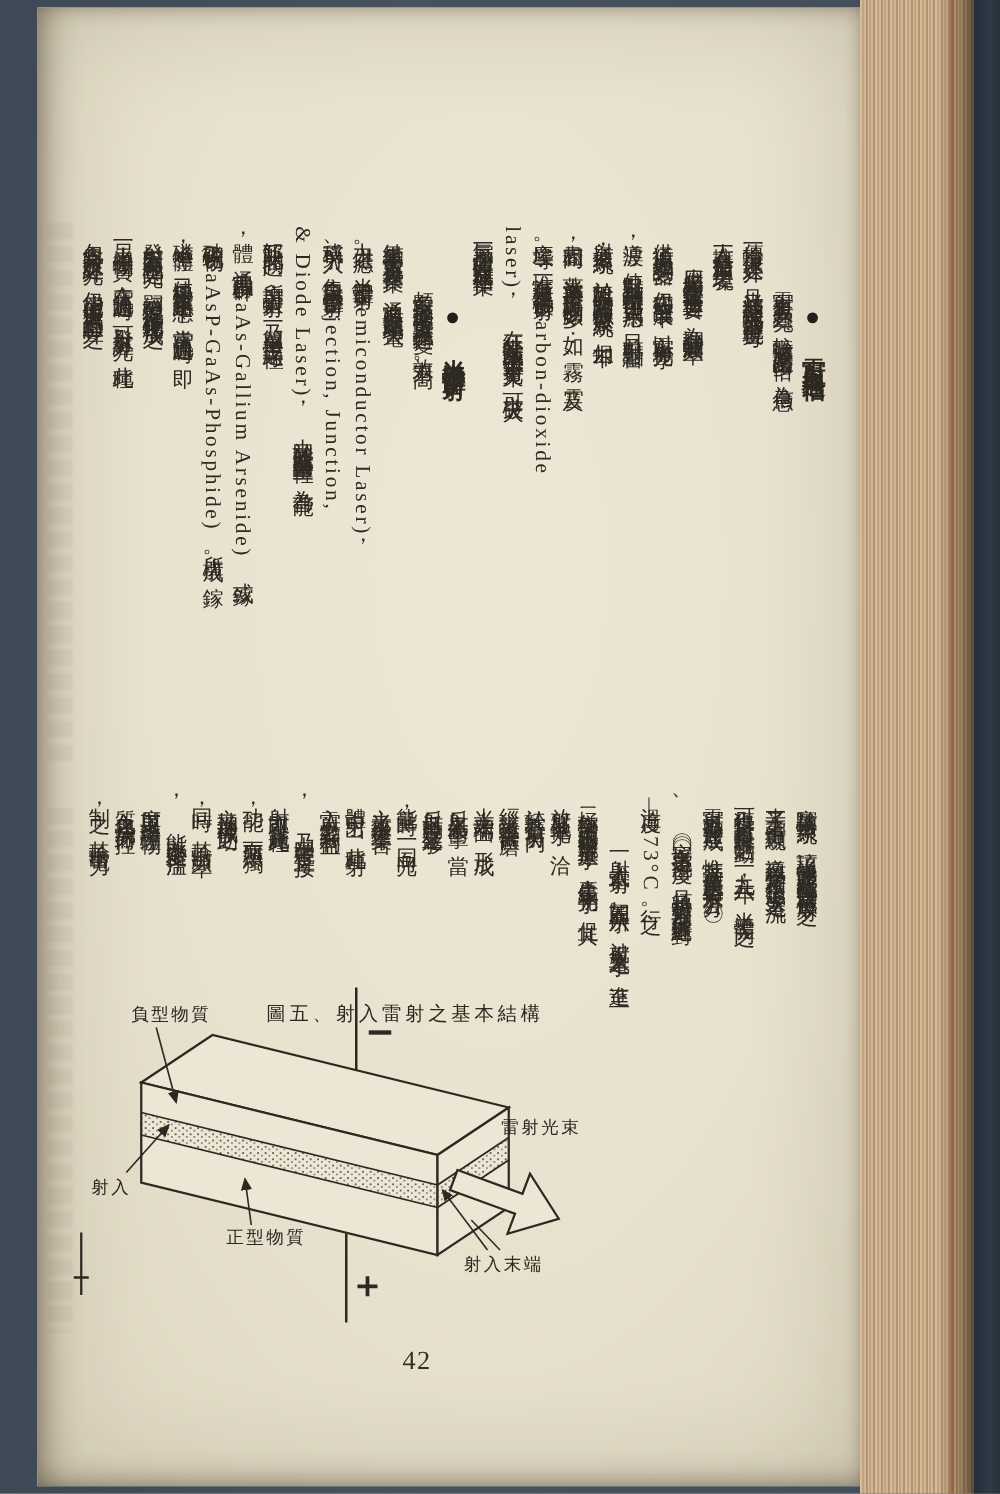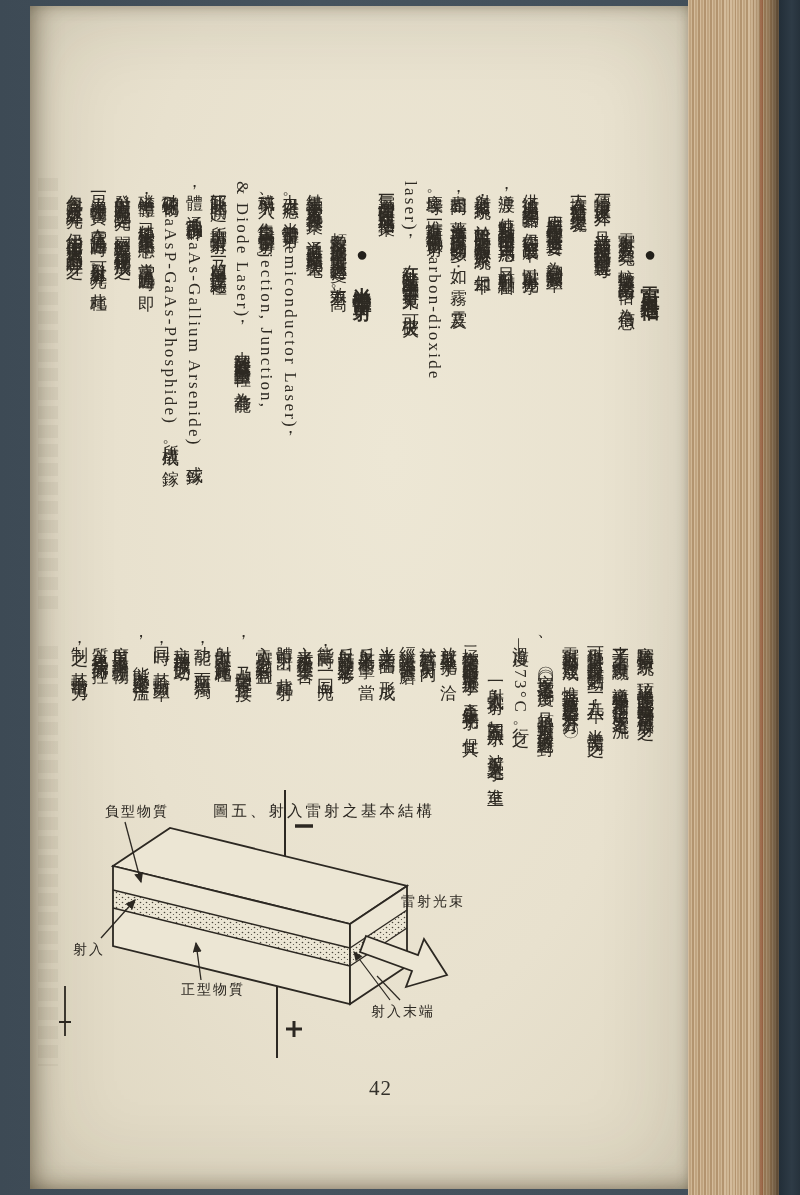--- a/index.html
+++ b/index.html
@@ -46,21 +46,21 @@
   .title-col .bullet{font-size:20px;letter-spacing:0;margin-bottom:6px;color:#23201b;}
   #lowerA{top:627px;right:30px;height:452px;width:205px;font-size:17px;letter-spacing:2.6px;}
   #lowerA .col{line-height:25px;}
   #lowerB{top:627px;right:230px;height:174px;width:392px;font-size:17px;letter-spacing:3px;}
   #lowerB .col{line-height:20.5px;}
   
   .figure{position:absolute;left:25px;top:780px;width:414px;height:296px;}
   .figure svg{display:block;}
   .figure text{fill:#2c2822;font-family:"Liberation Serif","DejaVu Serif",serif;}
   
-  .pagenum{position:absolute;left:292px;top:1070px;width:70px;text-align:right;
+  .pagenum{position:absolute;left:292px;top:1070px;width:70px;text-align:left;
     font-size:21px;color:#33302a;letter-spacing:1px;}
 </style>
 </head>
 <body>
 
 <div class="page">
   <div class="ghost g1"></div>
   <div class="ghost g2"></div>
 
   <div class="vblock" id="upper">

